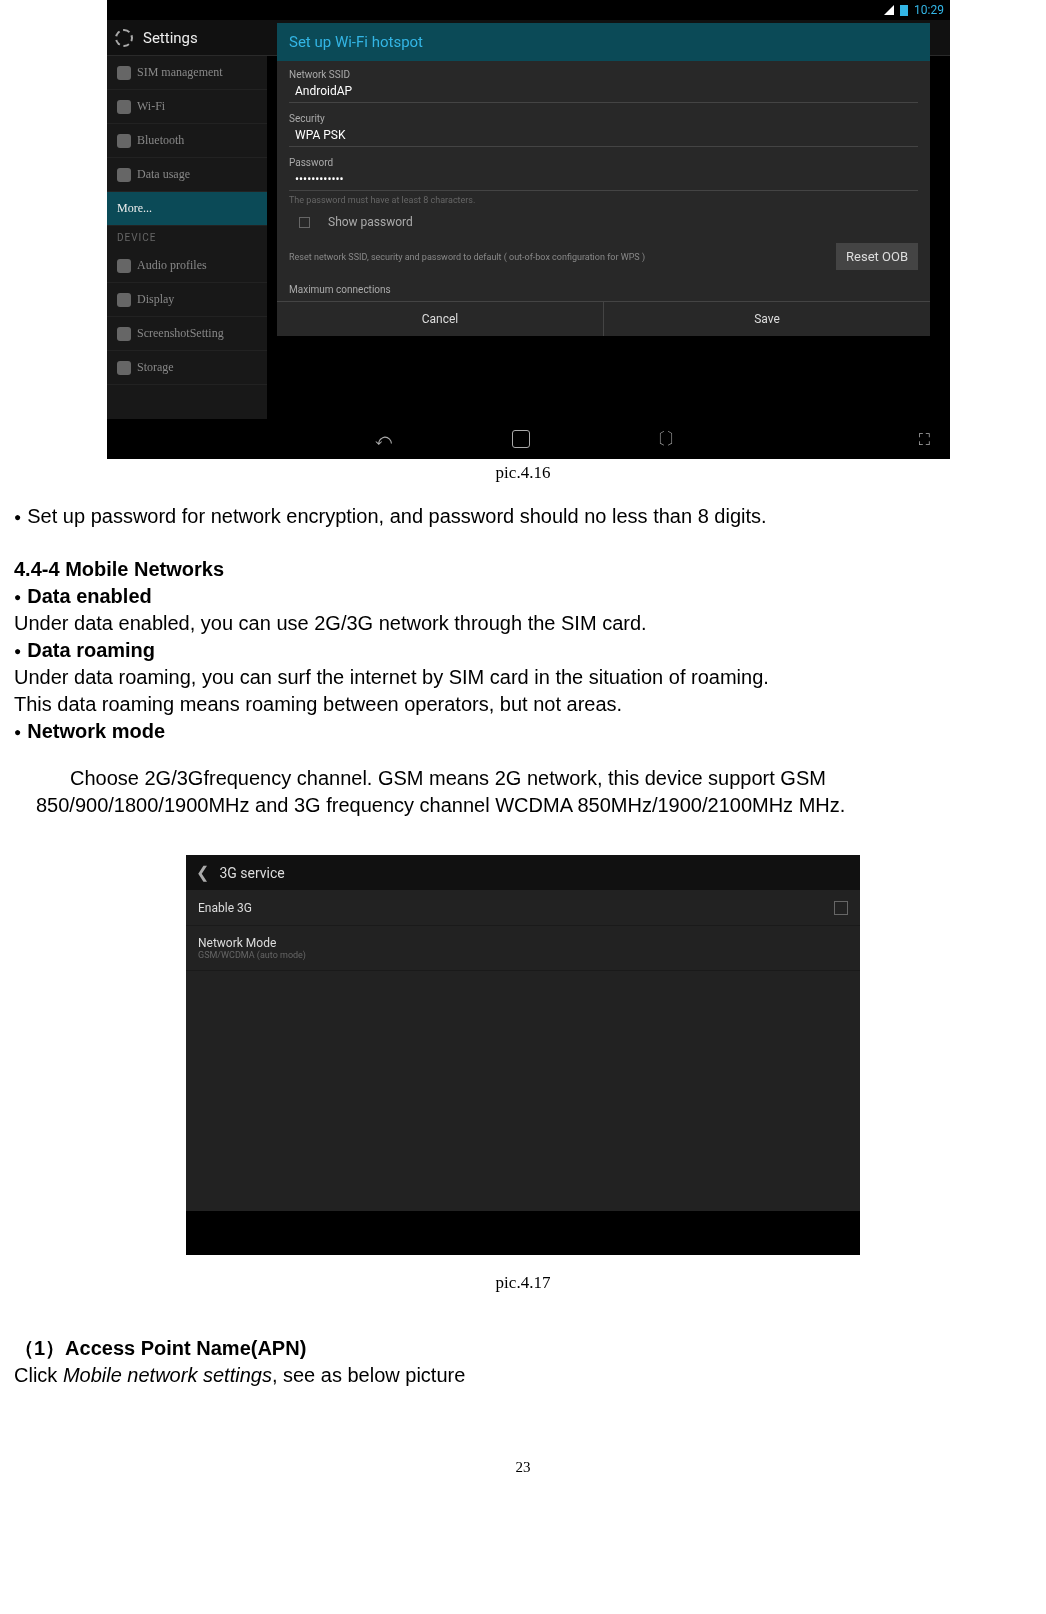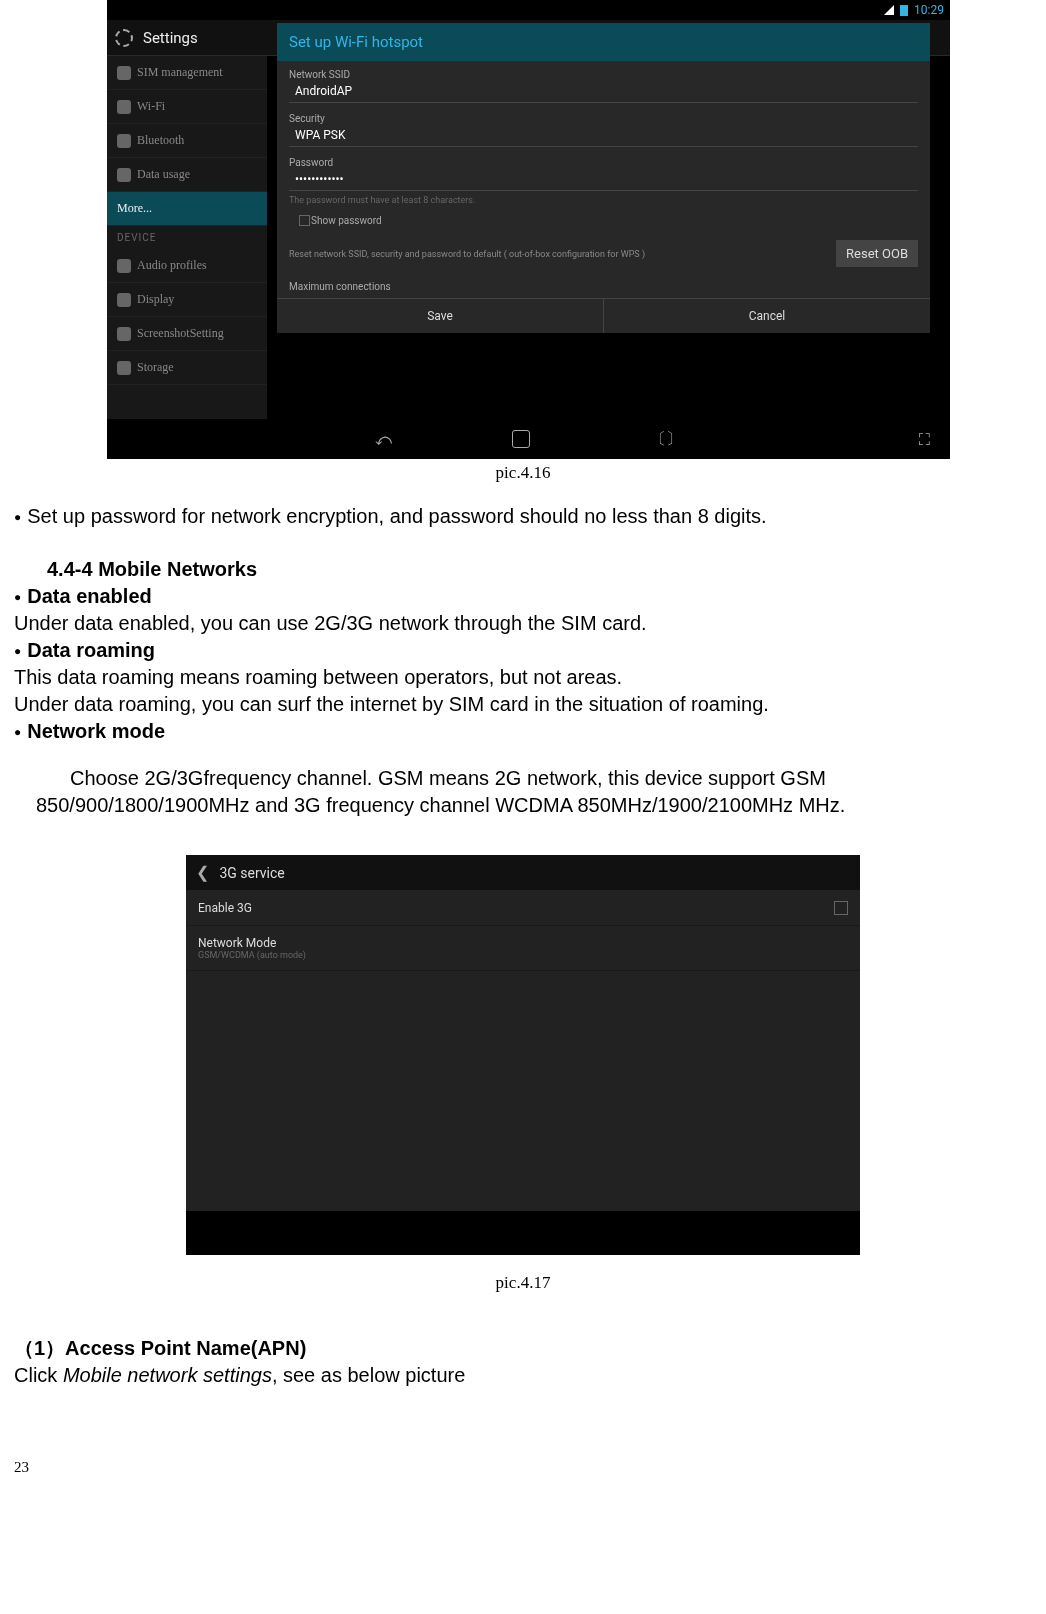--- a/index.html
+++ b/index.html
@@ -22,21 +22,21 @@
   .sb-item { color: #888; font-size: 12px; padding: 9px 10px; border-bottom: 1px solid #222; display: flex; align-items: center; gap: 6px; font-family: Liberation Serif, serif; }
   .sb-item .ic { width: 14px; height: 14px; background: #666; border-radius: 3px; }
   .sb-item.selected { background: #0b4a57; color: #eee; }
   .sb-cat { color: #666; font-size: 10px; padding: 6px 10px; letter-spacing: 1px; }
   .dialog { position: absolute; top: 23px; left: 170px; right: 20px; background: #282828; color: #ccc; font-size: 11px; }
   .dlg-title { background: #0b4a57; color: #33b5e5; font-size: 15px; padding: 10px 12px; }
   .dlg-body { padding: 0 12px; }
   .dlg-lbl { color: #aaa; font-size: 10px; padding-top: 8px; }
   .dlg-val { color: #fff; font-size: 12px; padding: 4px 6px; border-bottom: 1px solid #444; margin-bottom: 2px; }
   .dlg-hint { color: #666; font-size: 9px; padding: 2px 0 6px 0; }
-  .dlg-chk { display: flex; align-items: center; gap: 1px; padding: 4px 0 8px 10px; color: #aaa; font-size: 10px; }
+  .dlg-chk { display: flex; align-items: center; gap: 18px; padding: 4px 0 8px 10px; color: #aaa; font-size: 12px; }
   .dlg-chk .box { width: 11px; height: 11px; border: 1px solid #666; }
   .dlg-reset-row { display: flex; align-items: center; justify-content: space-between; padding: 6px 0; font-size: 9px; color: #888; }
   .dlg-reset-btn { background: #444; color: #ddd; padding: 6px 10px; font-size: 13px; }
   .dlg-actions { display: flex; border-top: 1px solid #444; margin-top: 6px; }
   .dlg-act { flex: 1; text-align: center; padding: 10px 0; color: #ddd; font-size: 12px; }
   .dlg-act:first-child { border-right: 1px solid #444; }
   
   .navbar { position: absolute; bottom: 0; left: 0; right: 0; height: 40px; background: #000; display: flex; justify-content: center; align-items: center; gap: 120px; }
   .nav-ic { color: #aaa; font-size: 16px; }
   .nav-ic.home { width: 18px; height: 18px; border: 1px solid #aaa; border-radius: 3px; }
@@ -48,34 +48,34 @@
   .caption { text-align: center; font-family: 'Times New Roman', serif; font-size: 17px; margin: 4px 0 20px 0; }
   
   
   .body-text { font-size: 20px; line-height: 1.35; }
   .bullet-line { display: flex; align-items: flex-start; }
   .bullet-line::before { content: "●"; font-size: 12px; margin-right: 6px; position: relative; top: 6px; }
   .bold { font-weight: bold; }
   .indent1 { margin-left: 56px; margin-top: 20px; }
   .indent2 { margin-left: 22px; }
   .italic { font-style: italic; }
-  .sect-h { font-weight: bold; margin-top: 4px; margin-left: 33px; }
+  .sect-h { font-weight: bold; margin-top: 4px; }
   .gap { height: 22px; }
   
   
   .shot2 { width: 674px; height: 400px; margin: 36px auto 0 auto; background: #000; font-family: Roboto, Arial, sans-serif; }
   .s2-head { display: flex; align-items: center; gap: 10px; padding: 8px 10px; color: #ddd; font-size: 14px; background: #111; border-bottom: 1px solid #222; }
   .s2-back { color: #aaa; font-size: 16px; }
   .s2-row { display: flex; justify-content: space-between; align-items: center; padding: 10px 12px; border-bottom: 1px solid #1a1a1a; background: #222; }
   .s2-row .lbl { color: #ddd; font-size: 12px; }
   .s2-row .sub { color: #666; font-size: 9px; }
   .s2-chk { width: 14px; height: 14px; border: 1px solid #666; }
   .s2-body { background: #222; height: 320px; }
   
-  .pagenum { font-family: 'Times New Roman', serif; font-size: 15px; margin-top: 70px; }
+  .pagenum { text-align: center; font-family: 'Times New Roman', serif; font-size: 15px; margin-top: 70px; }
 </style>
 </head>
 <body>
 
 <div class="page">
 
   <div class="shot1">
     <div class="statusbar">
       <span class="sig"></span>
       <span class="batt"></span>
@@ -140,22 +140,22 @@
           <span class="box"></span>
           <span>Show password</span>
         </div>
         <div class="dlg-reset-row">
           <span style="flex:1; padding-right:10px;">Reset network SSID, security and password to default ( out-of-box configuration for WPS )</span>
           <span class="dlg-reset-btn">Reset OOB</span>
         </div>
         <div class="dlg-lbl">Maximum connections</div>
       </div>
       <div class="dlg-actions">
+        <div class="dlg-act">Cancel</div>
         <div class="dlg-act">Save</div>
-        <div class="dlg-act">Cancel</div>
       </div>
     </div>
 
     <div class="navbar">
       <span class="nav-ic back"></span>
       <span class="nav-ic home"></span>
       <span class="nav-ic recent"></span>
       <span class="nav-ic fs"></span>
     </div>
   </div>
@@ -171,22 +171,22 @@
     <div class="sect-h">4.4-4 Mobile Networks</div>
 
     <div class="bullet-line bold">
         <span>Data enabled</span>
       </div>
     <div>Under data enabled, you can use 2G/3G network through the SIM card.</div>
 
     <div class="bullet-line bold">
         <span>Data roaming</span>
       </div>
+    <div>Under data roaming, you can surf the internet by SIM card in the situation of roaming.</div>
     <div>This data roaming means roaming between operators, but not areas.</div>
-    <div>Under data roaming, you can surf the internet by SIM card in the situation of roaming.</div>
 
     <div class="bullet-line bold">
         <span>Network mode</span>
       </div>
     <div class="indent1">Choose 2G/3Gfrequency channel. GSM means 2G network, this device support GSM</div>
     <div class="indent2">850/900/1800/1900MHz and 3G frequency channel WCDMA 850MHz/1900/2100MHz MHz.</div>
   </div>
 
   <div class="shot2">
     <div class="s2-head">

